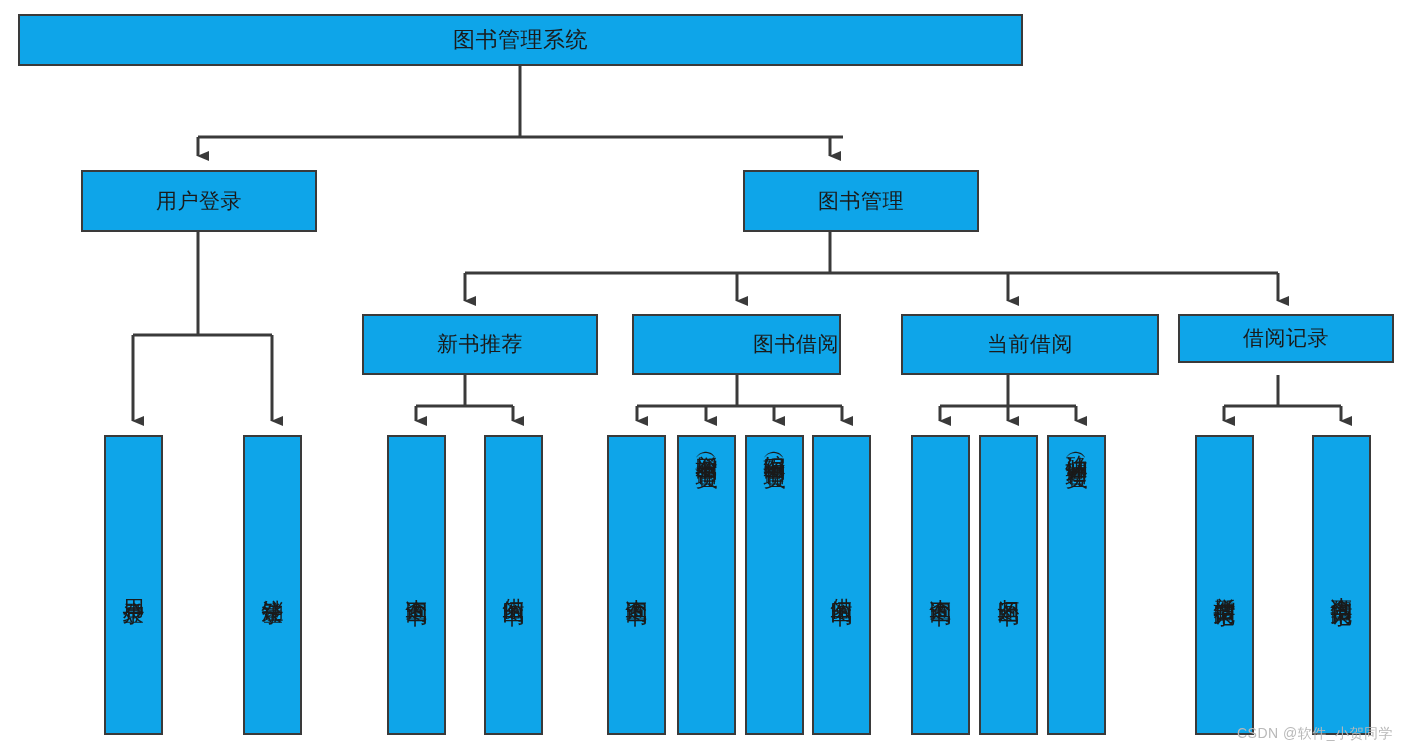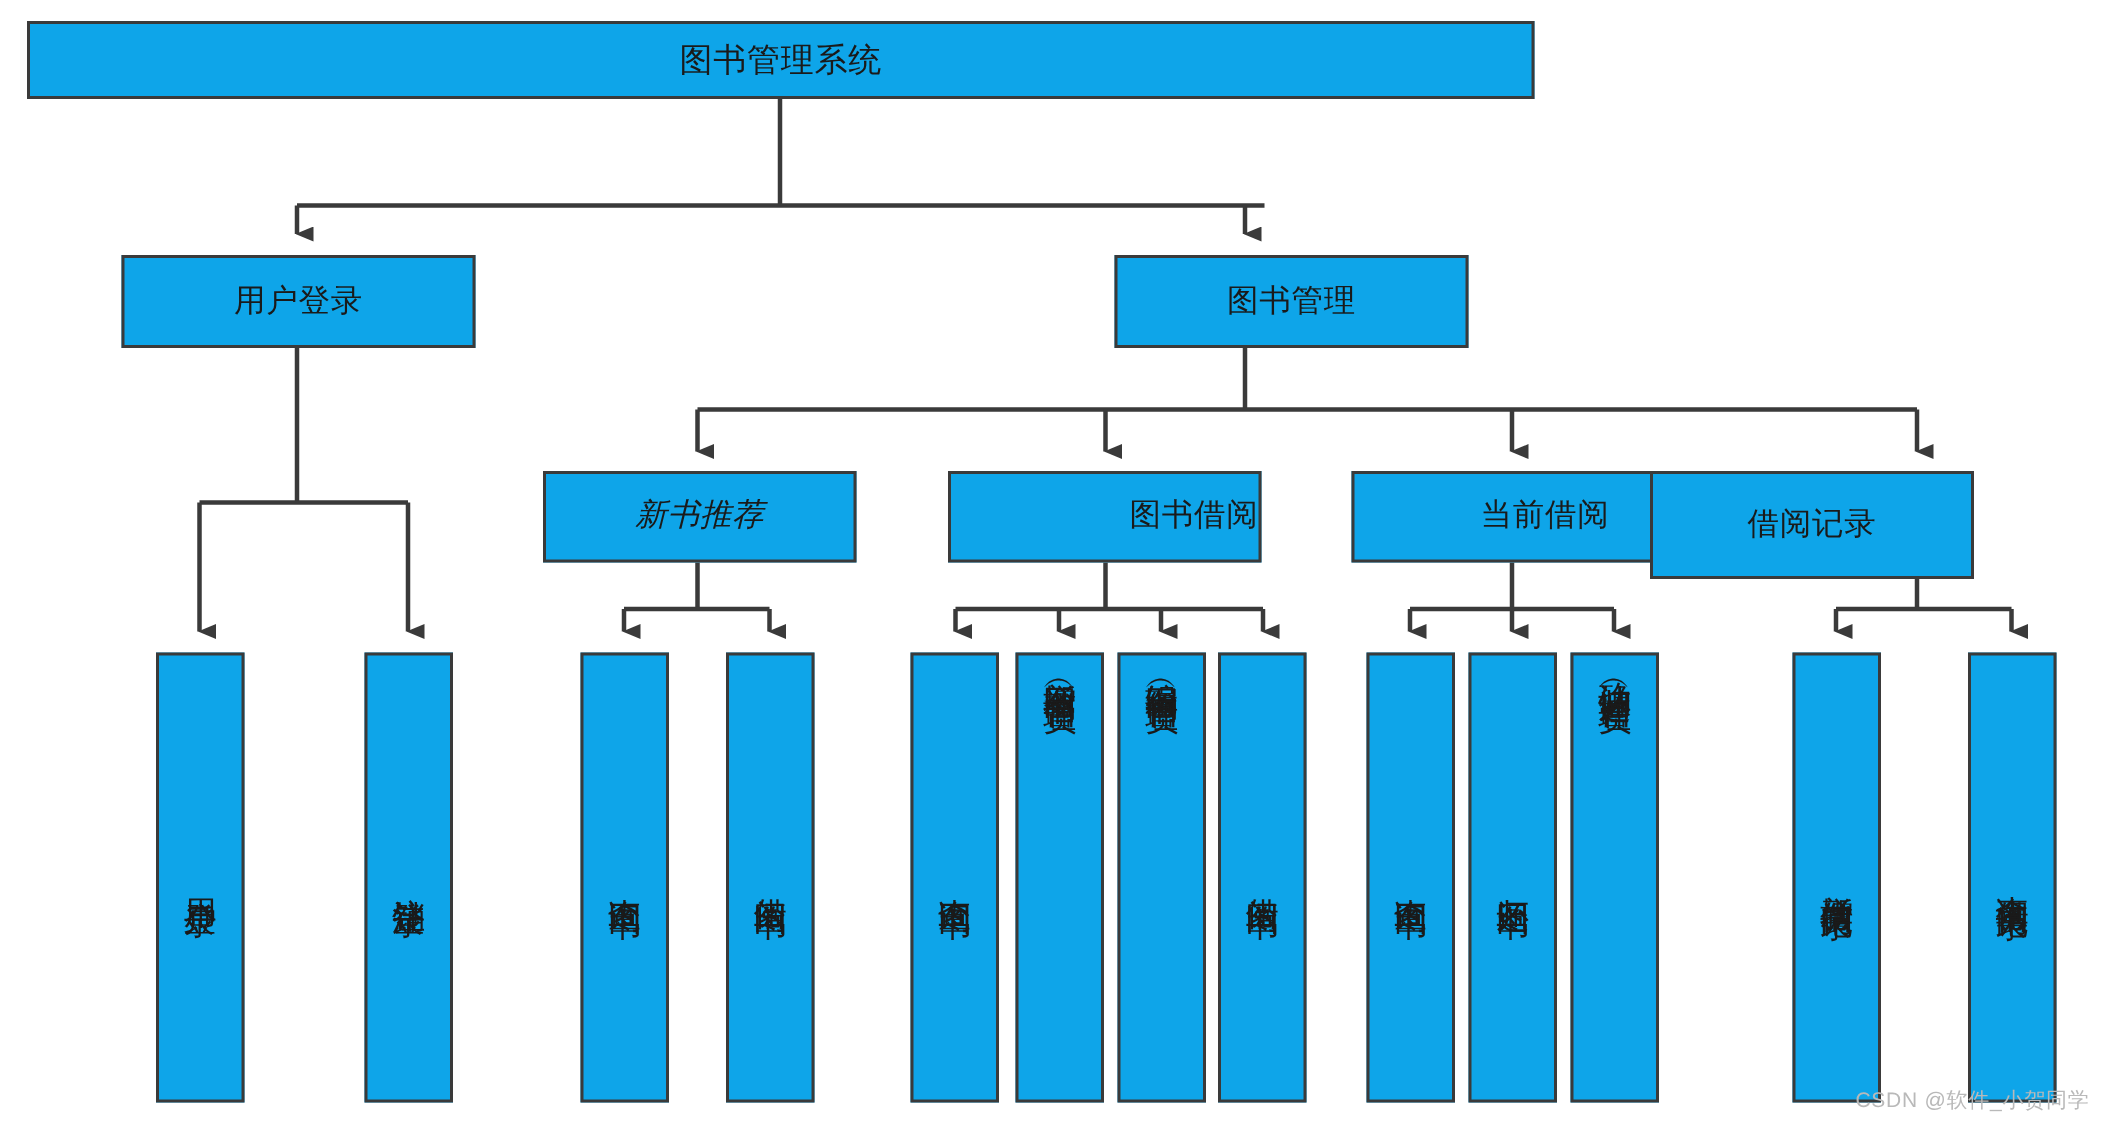--- a/index.html
+++ b/index.html
@@ -142,33 +142,33 @@
   </div>
 
   <div class="node horiz" style="left:81px; top:170px; width:236px; height:62px;">
     <span class="node-label">用户登录</span>
   </div>
 
   <div class="node horiz" style="left:712px; top:170px; width:236px; height:62px;margin-left:31px;">
     <span class="node-label">图书管理</span>
   </div>
 
-  <div class="node horiz" style="left:362px; top:314px; width:209px; height:61px;font-style:italic;">
+  <div class="node horiz" style="left:362px; top:314px; width:236px; height:61px;">
     <span class="node-label">新书推荐</span>
   </div>
 
   <div class="node horiz" style="left:632px; top:314px; width:209px; height:61px;justify-content:flex-end;">
     <span class="node-label">图书借阅</span>
   </div>
 
   <div class="node horiz" style="left:901px; top:314px; width:258px; height:61px;">
     <span class="node-label">当前借阅</span>
   </div>
 
-  <div class="node horiz" style="left:1100px; top:314px; width:216px; height:72px;">
+  <div class="node horiz" style="left:1178px; top:314px; width:216px; height:49px;">
     <span class="node-label">借阅记录</span>
   </div>
 
   <div class="node vert align-center" style="left:104px; top:435px; width:59px; height:300px;">
     <span class="node-label">用户登录</span>
   </div>
   <div class="node vert align-center" style="left:243px; top:435px; width:59px; height:300px;">
     <span class="node-label">注销登录</span>
   </div>
 

